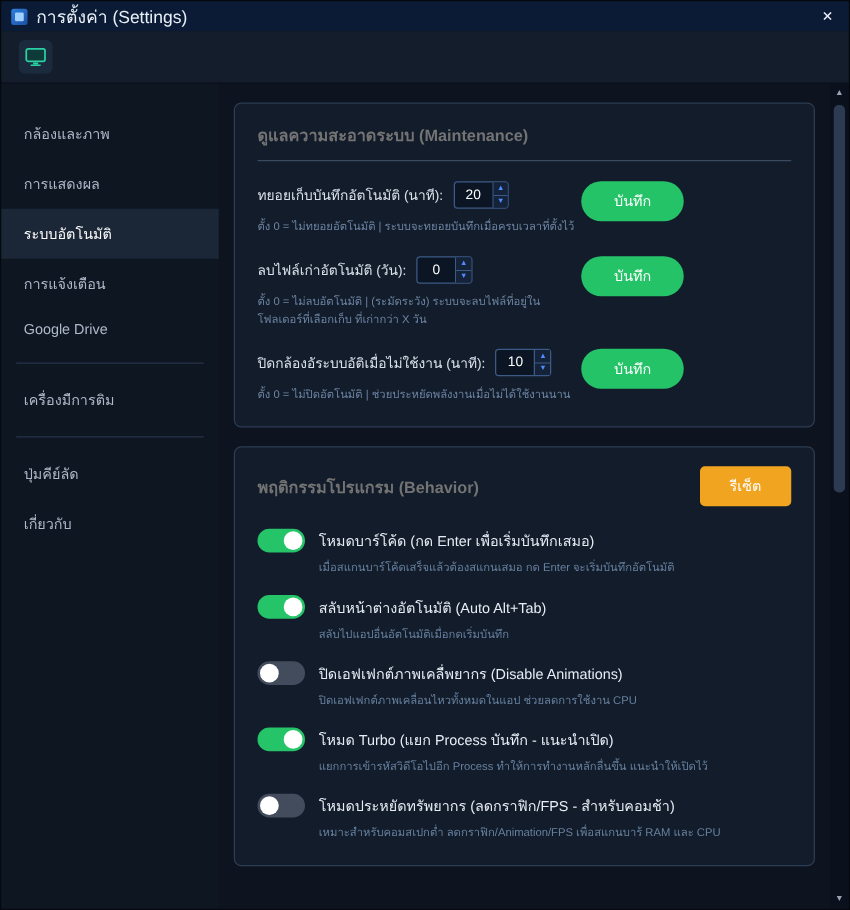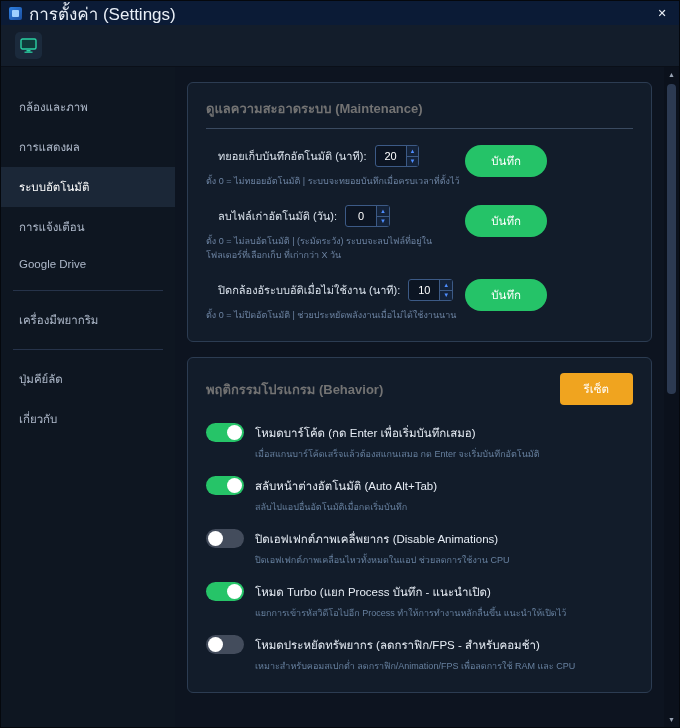--- a/index.html
+++ b/index.html
@@ -5,21 +5,21 @@
   * { box-sizing: border-box; }
   html,body { margin:0; padding:0; background:#000; }
   body { font-family:"Liberation Sans","DejaVu Sans",sans-serif; }
 
   .window { width:680px; height:728px; background:#0d1420; display:flex; flex-direction:column; overflow:hidden; border:1px solid #05080d; }
 
   
   .titlebar { height:24px; background:#0b1b36; display:flex; align-items:center; padding:0 0 0 8px; gap:7px; flex:0 0 auto; }
   .app-icon { width:13px; height:13px; border-radius:2px; background:linear-gradient(135deg,#2e7fe0,#1b4fa0); display:inline-block; position:relative; }
   .app-icon::after { content:''; position:absolute; inset:3px; background:#9fd0ff; border-radius:1px; }
-  .titlebar-title { font-size:17px; color:#e9eff7; }
+  .titlebar-title { font-size:14px; color:#e9eff7; }
   .titlebar-close { margin-left:auto; width:34px; height:24px; display:flex; align-items:center; justify-content:center; color:#eef2f8; font-size:11px; cursor:pointer; }
 
   
   .header { height:42px; background:#131d2b; display:flex; align-items:center; gap:10px; padding:0 14px; flex:0 0 auto; border-bottom:1px solid #0a0f18; }
   .header-icon { width:27px; height:27px; border-radius:5px; background:#1b2a3c; display:flex; align-items:center; justify-content:center; }
   .header-title { font-size:15px; font-weight:bold; color:#ffffff; margin:0; }
 
   
   .body { flex:1; display:flex; min-height:0; background:#0d1420; }
 
@@ -33,21 +33,21 @@
   .content { flex:1; padding:15px 12px; min-width:0; }
   .panel { background:#121c2a; border:1px solid #2c3c52; border-radius:6px; padding:15px 18px; margin-bottom:15px; }
   .panel-title { font-size:13px; font-weight:bold; color:#737373; margin:0 0 9px 0; }
   .panel-rule { border:none; border-top:1px solid #3a4a60; margin:0 0 16px 0; }
 
   
   .m-row { display:flex; align-items:flex-start; margin-bottom:17px; }
   .m-row:last-child { margin-bottom:4px; }
   .m-left { flex:1; min-width:0; }
   .m-line { display:flex; align-items:center; }
-  .m-label { font-size:11px; color:#d8e0ea; white-space:nowrap;margin-left:12px; }
+  .m-label { font-size:11px; color:#d8e0ea; white-space:nowrap; }
   .spinner { display:inline-flex; align-items:stretch; margin-left:8px; border:1px solid #3c5a86; background:#0c1523; border-radius:3px; height:22px; }
   .spinner input { width:30px; background:transparent; border:none; color:#ffffff; font-size:11px; text-align:center; outline:none; padding:0; }
   .spin-btns { display:flex; flex-direction:column; border-left:1px solid #3c5a86; }
   .spin-btn { flex:1; font-size:6px; line-height:1; color:#4e8dff; padding:1px 3px; display:flex; align-items:center; cursor:pointer; background:#14233a; }
   .spin-btn:first-child { border-bottom:1px solid #3c5a86; }
   .m-hint { font-size:9px; color:#6d84a3; margin-top:7px; }
   .btn-green { background:#25c368; color:#ffffff; border:none; border-radius:16px; font-size:11.5px; padding:7px 26px; margin-left:auto; margin-right:86px; cursor:pointer; flex:0 0 auto; }
 
   
   .b-head { display:flex; align-items:center; justify-content:space-between; margin-bottom:18px; }
@@ -91,21 +91,21 @@
 
   <div class="body">
 
     <nav class="sidebar">
       <div class="side-item">กล้องและภาพ</div>
       <div class="side-item">การแสดงผล</div>
       <div class="side-item active">ระบบอัตโนมัติ</div>
       <div class="side-item">การแจ้งเตือน</div>
       <div class="side-item">Google Drive</div>
       <div class="side-divider"></div>
-      <div class="side-item">เครื่องมืพยากริม</div>
+      <div class="side-item">เครื่องมืการติม</div>
       <div class="side-divider"></div>
       <div class="side-item">ปุ่มคีย์ลัด</div>
       <div class="side-item">เกี่ยวกับ</div>
     </nav>
 
     <main class="content">
 
       <section class="panel">
         <h2 class="panel-title">ดูแลความสะอาดระบบ (Maintenance)</h2>
         <hr class="panel-rule">
@@ -198,21 +198,21 @@
             <span class="t-label">โหมด Turbo (แยก Process บันทึก - แนะนำเปิด)</span>
           </div>
           <div class="t-hint">แยกการเข้ารหัสวิดีโอไปอีก Process ทำให้การทำงานหลักลื่นขึ้น แนะนำให้เปิดไว้</div>
         </div>
 
         <div class="t-row">
           <div class="t-line">
             <span class="toggle"></span>
             <span class="t-label">โหมดประหยัดทรัพยากร (ลดกราฟิก/FPS - สำหรับคอมช้า)</span>
           </div>
-          <div class="t-hint">เหมาะสำหรับคอมสเปกต่ำ ลดกราฟิก/Animation/FPS เพื่อลดการใช้ RAM และ CPU</div>
+          <div class="t-hint">เหมาะสำหรับคอมสเปกต่ำ ลดกราฟิก/Animation/FPS เพื่อสแกนบาร้ RAM และ CPU</div>
         </div>
       </section>
 
     </main>
 
     <div class="scrollbar">
       <span class="sb-arrow">▲</span>
       <div class="sb-thumb"></div>
       <div class="sb-spacer"></div>
       <span class="sb-arrow">▼</span>

